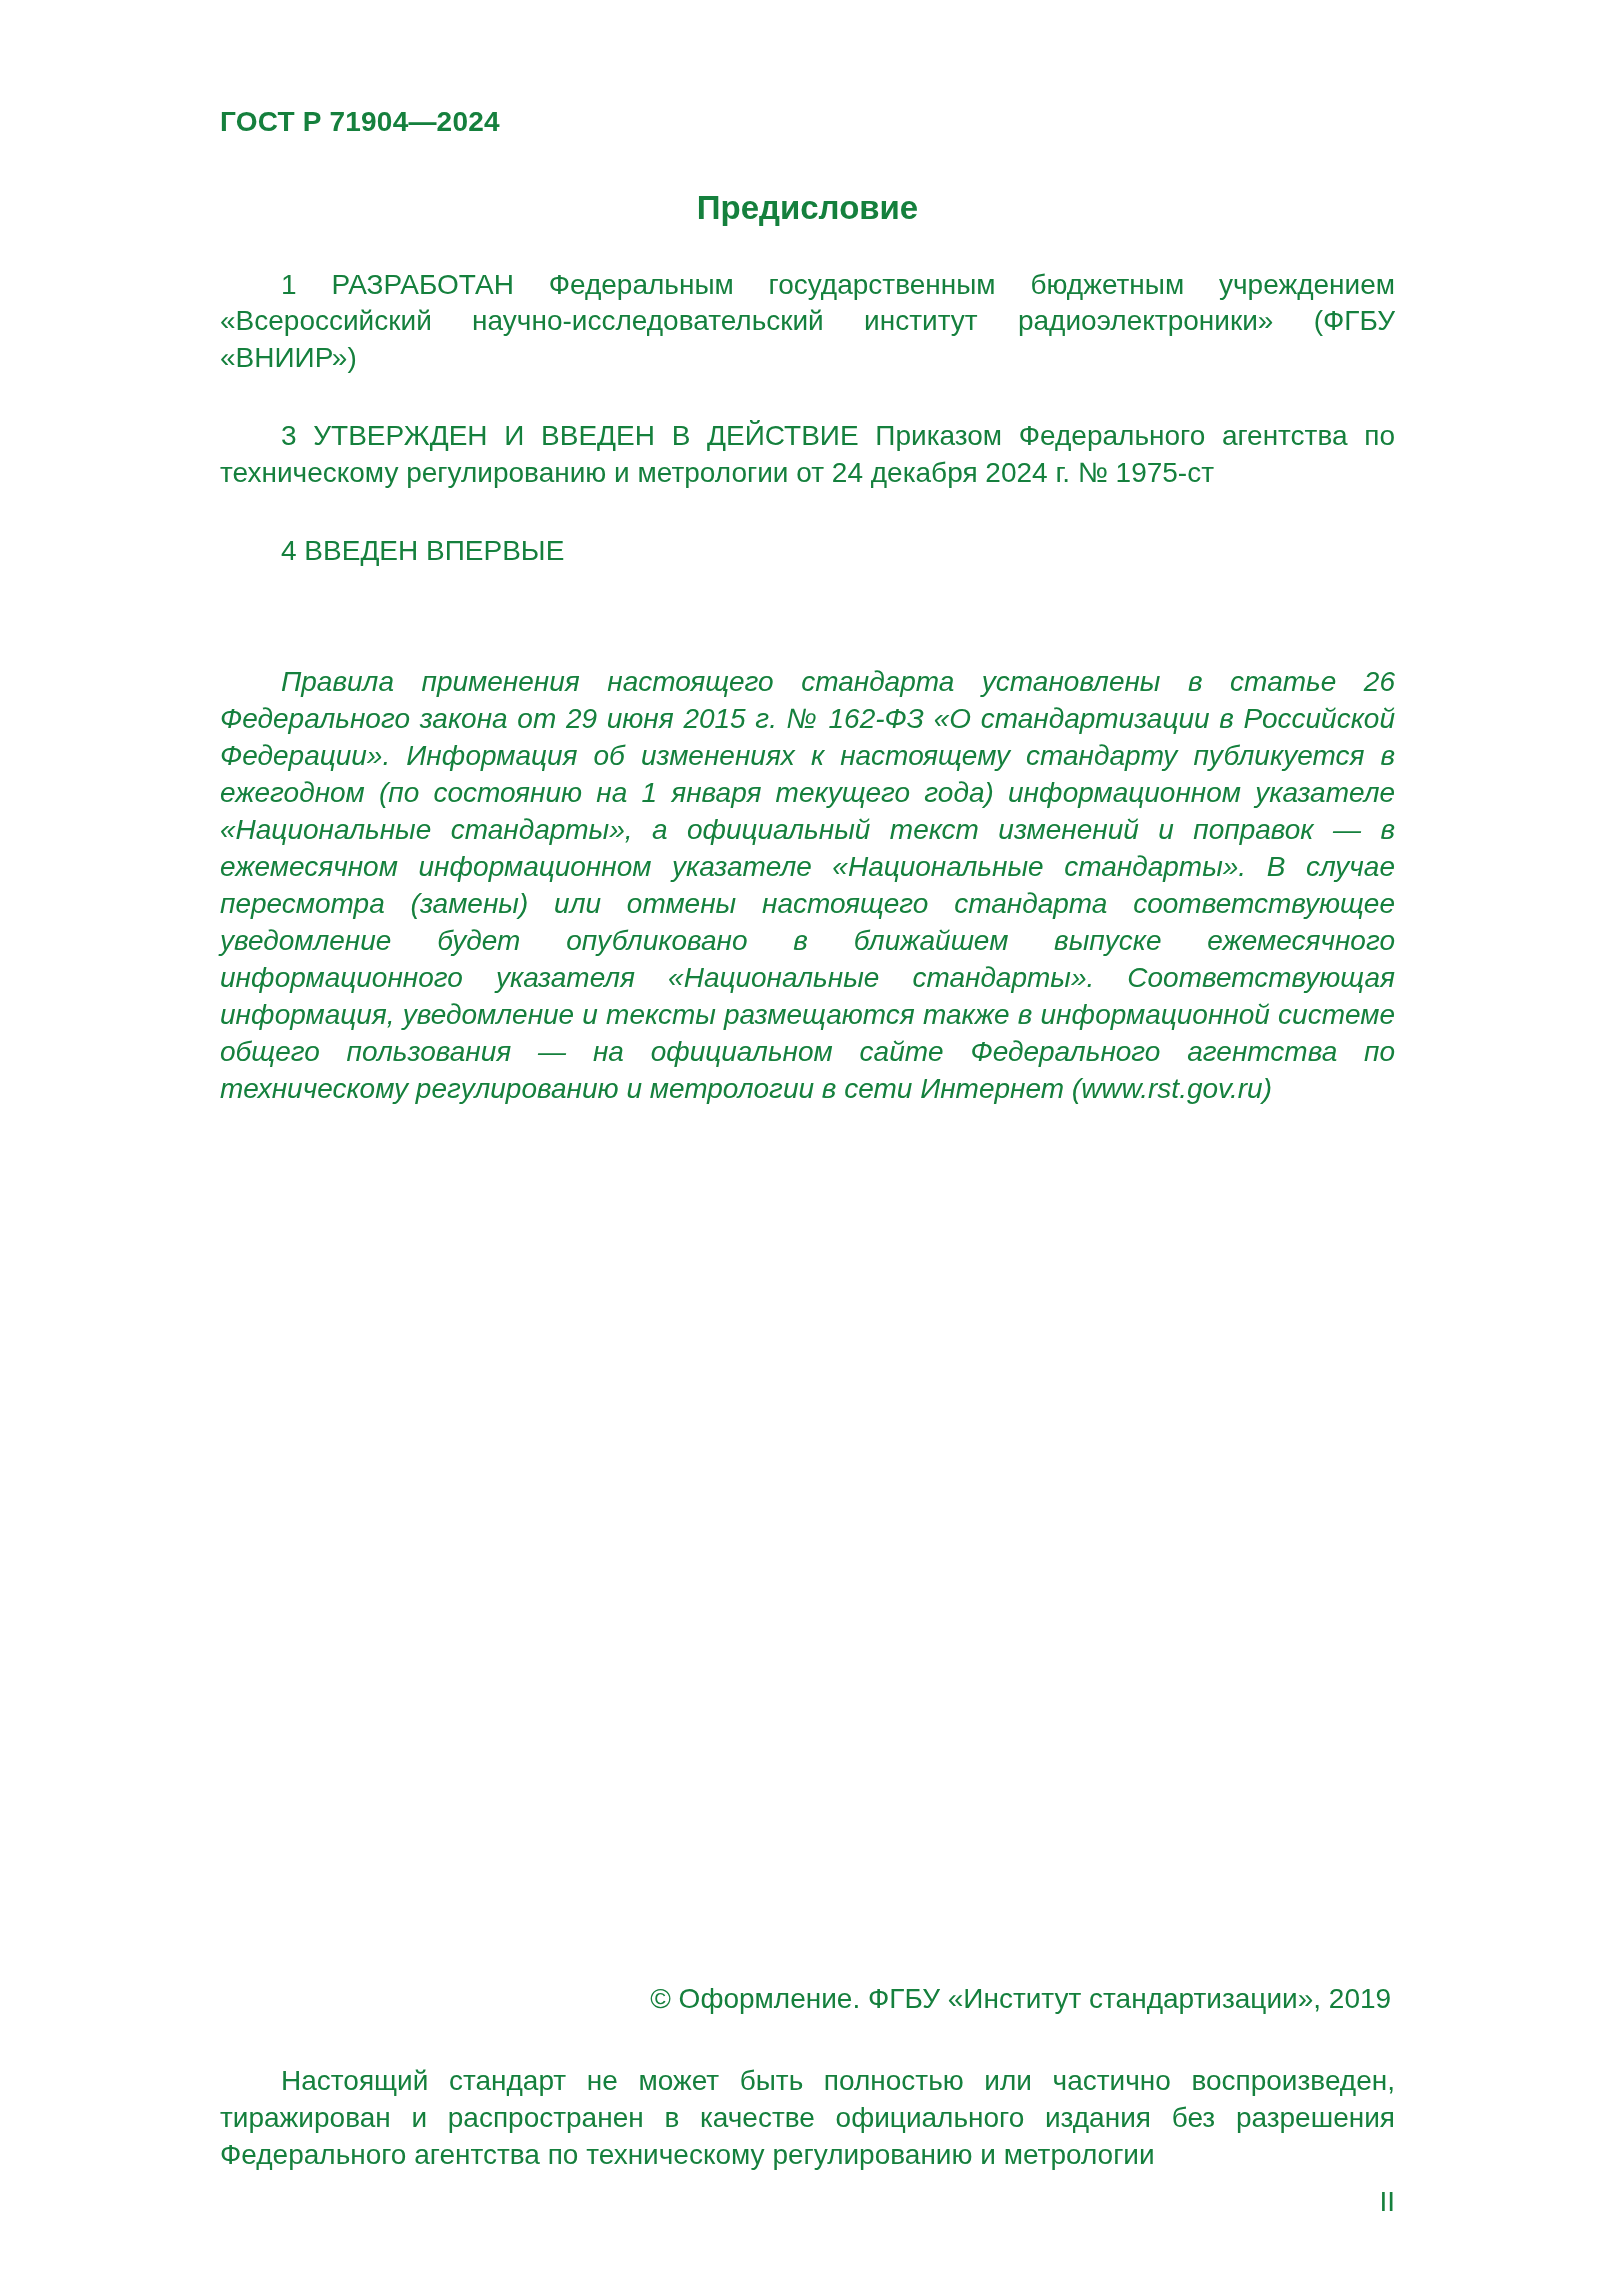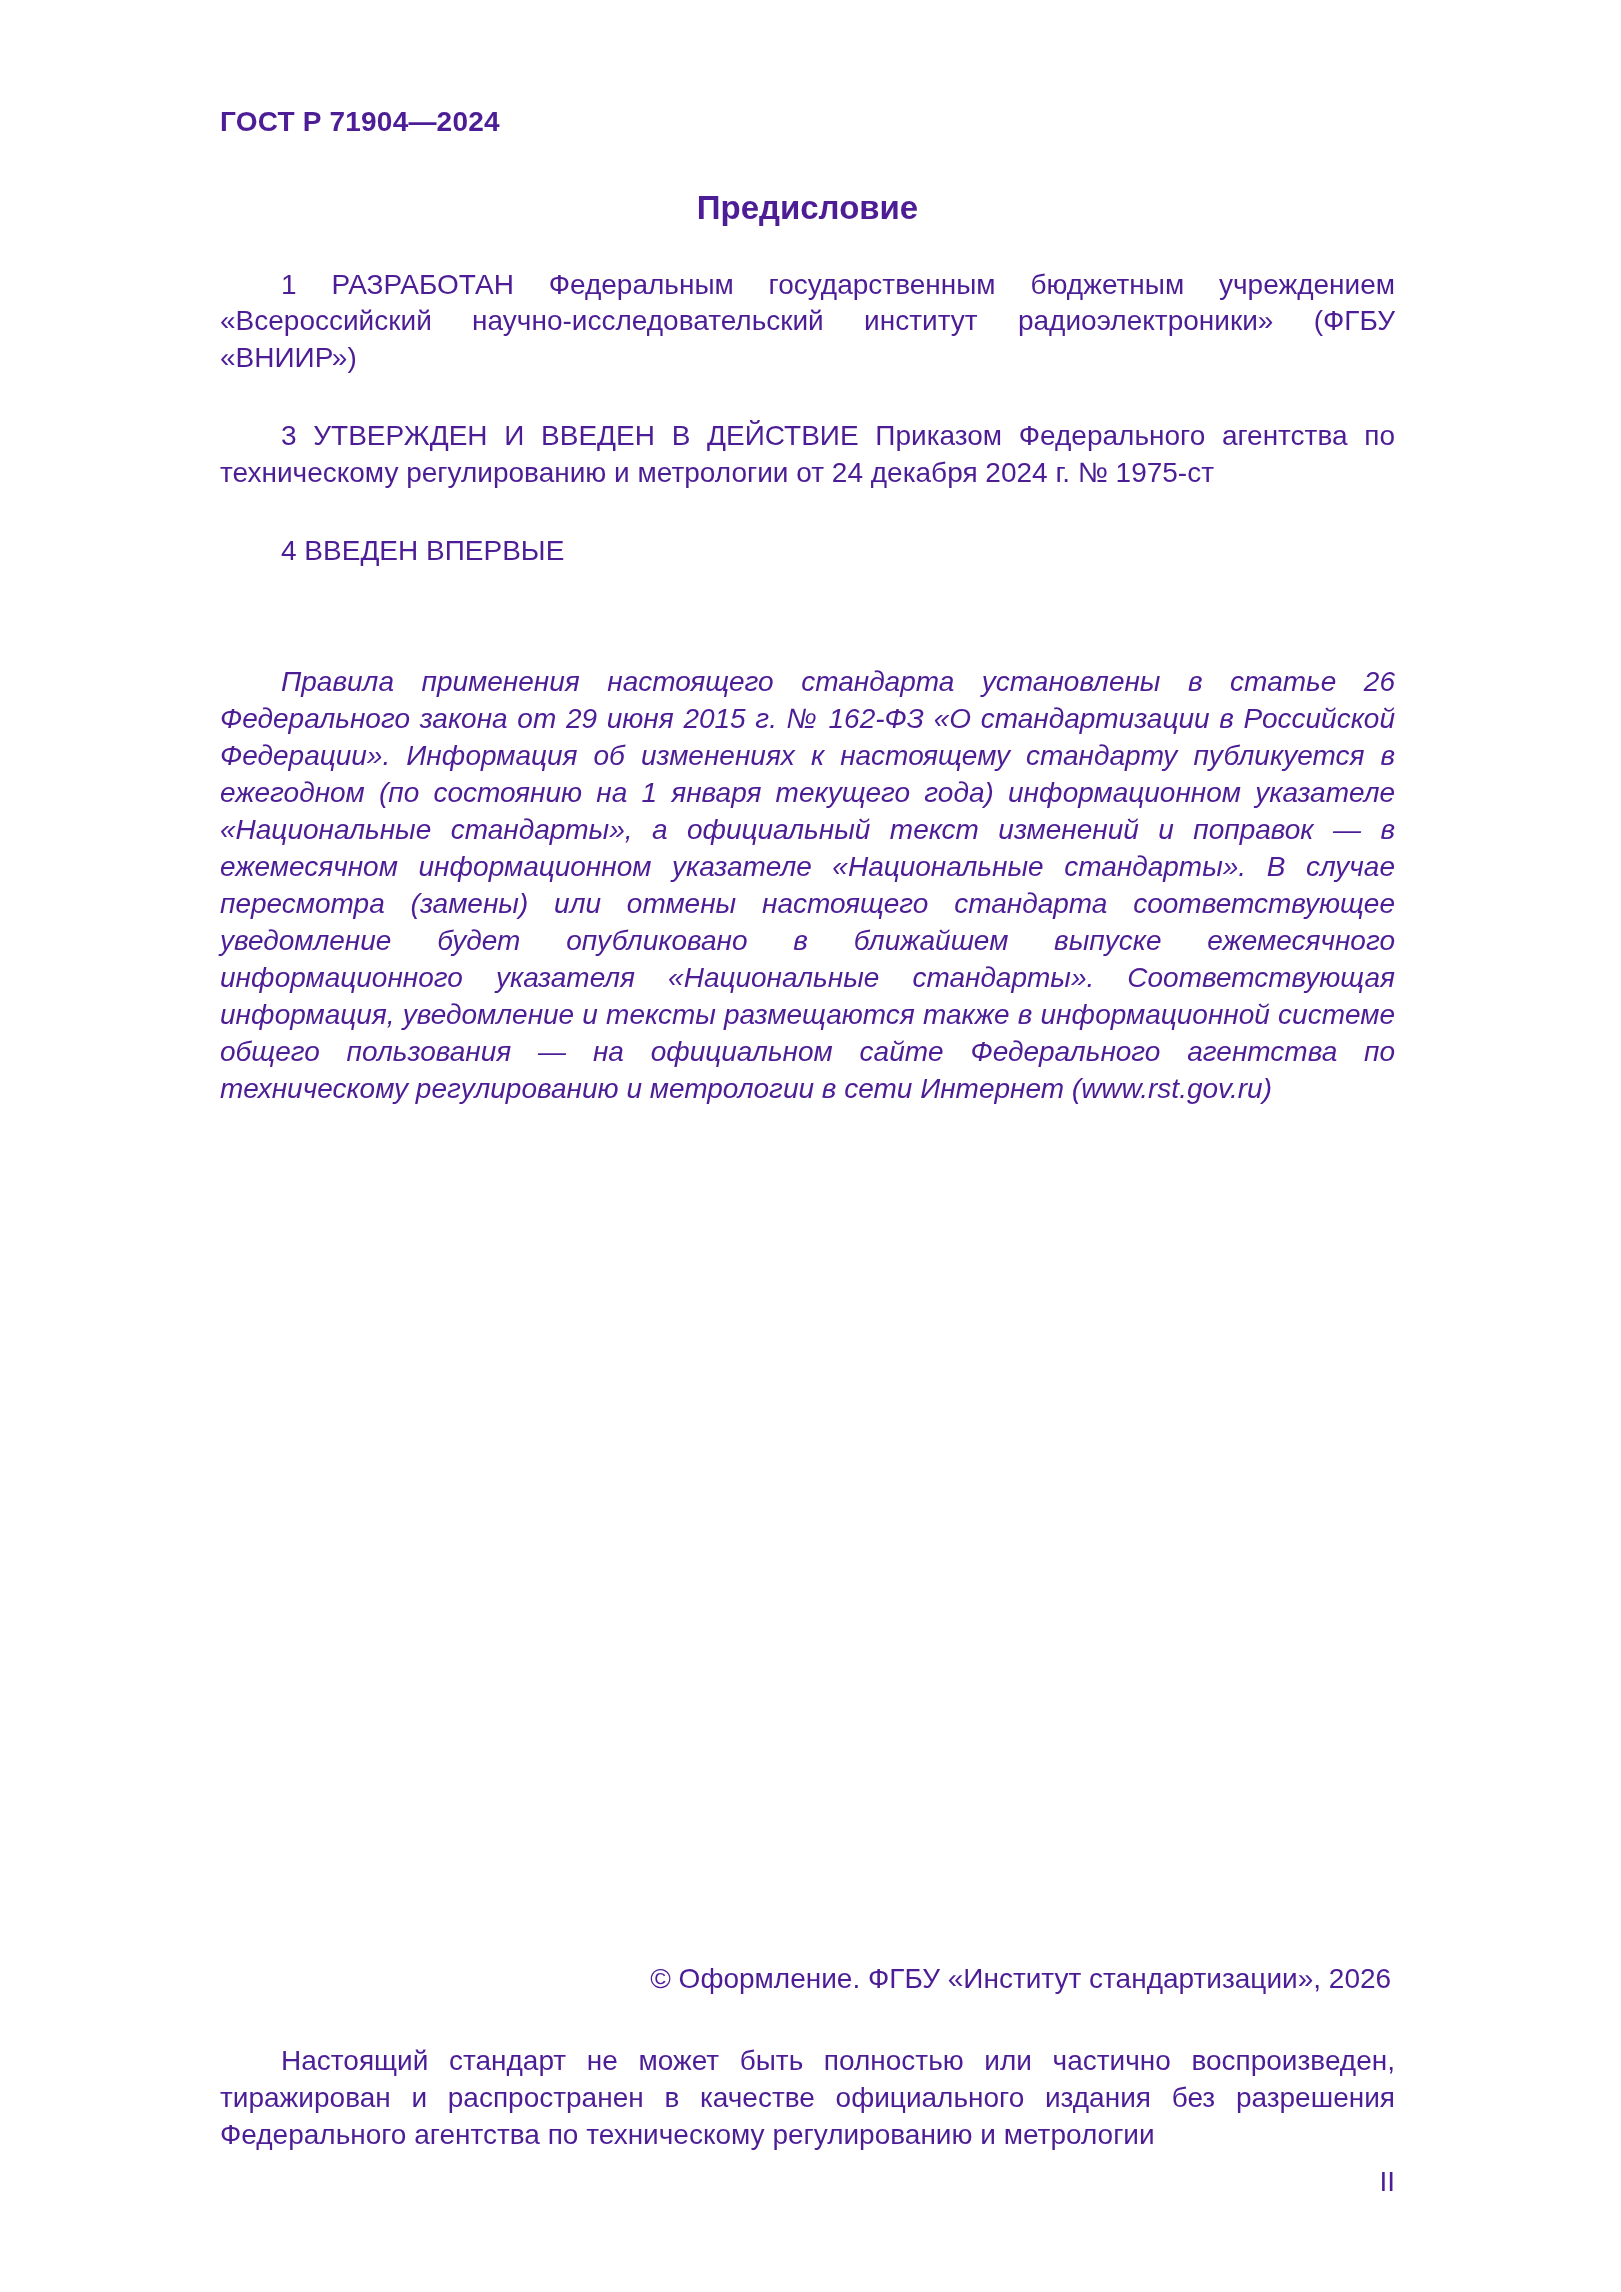--- a/index.html
+++ b/index.html
@@ -6,26 +6,26 @@
     margin: 0;
     padding: 0;
     background: #ffffff;
   }
   .page {
     position: relative;
     width: 1443px;
     height: 2293px;
     margin: 0 auto;
     background: #ffffff;
-    color: #4c1d95;
+    color: #15803d;
     font-family: "Liberation Sans", sans-serif;
     font-size: 28px;
     line-height: 1.32;
     box-sizing: border-box;
-    padding: 104px 137px 92px 131px;
+    padding: 104px 137px 72px 131px;
     display: flex;
     flex-direction: column;
     overflow: hidden;
   }
   .doc-header {
     font-weight: bold;
     font-size: 28px;
     letter-spacing: 0.2px;
   }
   .doc-title {
@@ -83,21 +83,21 @@
 
   <p class="para">4 ВВЕДЕН ВПЕРВЫЕ</p>
 
   <div class="rules-block">
     <p class="para italic">Правила применения настоящего стандарта установлены в статье 26 Федерального закона от 29 июня 2015 г. № 162-ФЗ «О стандартизации в Российской Федерации». Информация об изменениях к настоящему стандарту публикуется в ежегодном (по состоянию на 1 января текущего года) информационном указателе «Национальные стандарты», а официальный текст изменений и поправок — в ежемесячном информационном указателе «Национальные стандарты». В случае пересмотра (замены) или отмены настоящего стандарта соответствующее уведомление будет опубликовано в ближайшем выпуске ежемесячного информационного указателя «Национальные стандарты». Соответствующая информация, уведомление и тексты размещаются также в информационной системе общего пользования — на официальном сайте Федерального агентства по техническому регулированию и метрологии в сети Интернет (www.rst.gov.ru)</p>
   </div>
 
   <div class="spacer"></div>
 
   <div class="footer">
-    <div class="copyright-line">© Оформление. ФГБУ «Институт стандартизации», 2026</div>
+    <div class="copyright-line">© Оформление. ФГБУ «Институт стандартизации», 2019</div>
 
     <p class="para restriction">Настоящий стандарт не может быть полностью или частично воспроизведен, тиражирован и распространен в качестве официального издания без разрешения Федерального агентства по техническому регулированию и метрологии</p>
 
     <div class="page-number">II</div>
   </div>
 
 </div>
 
 
 </body></html>

